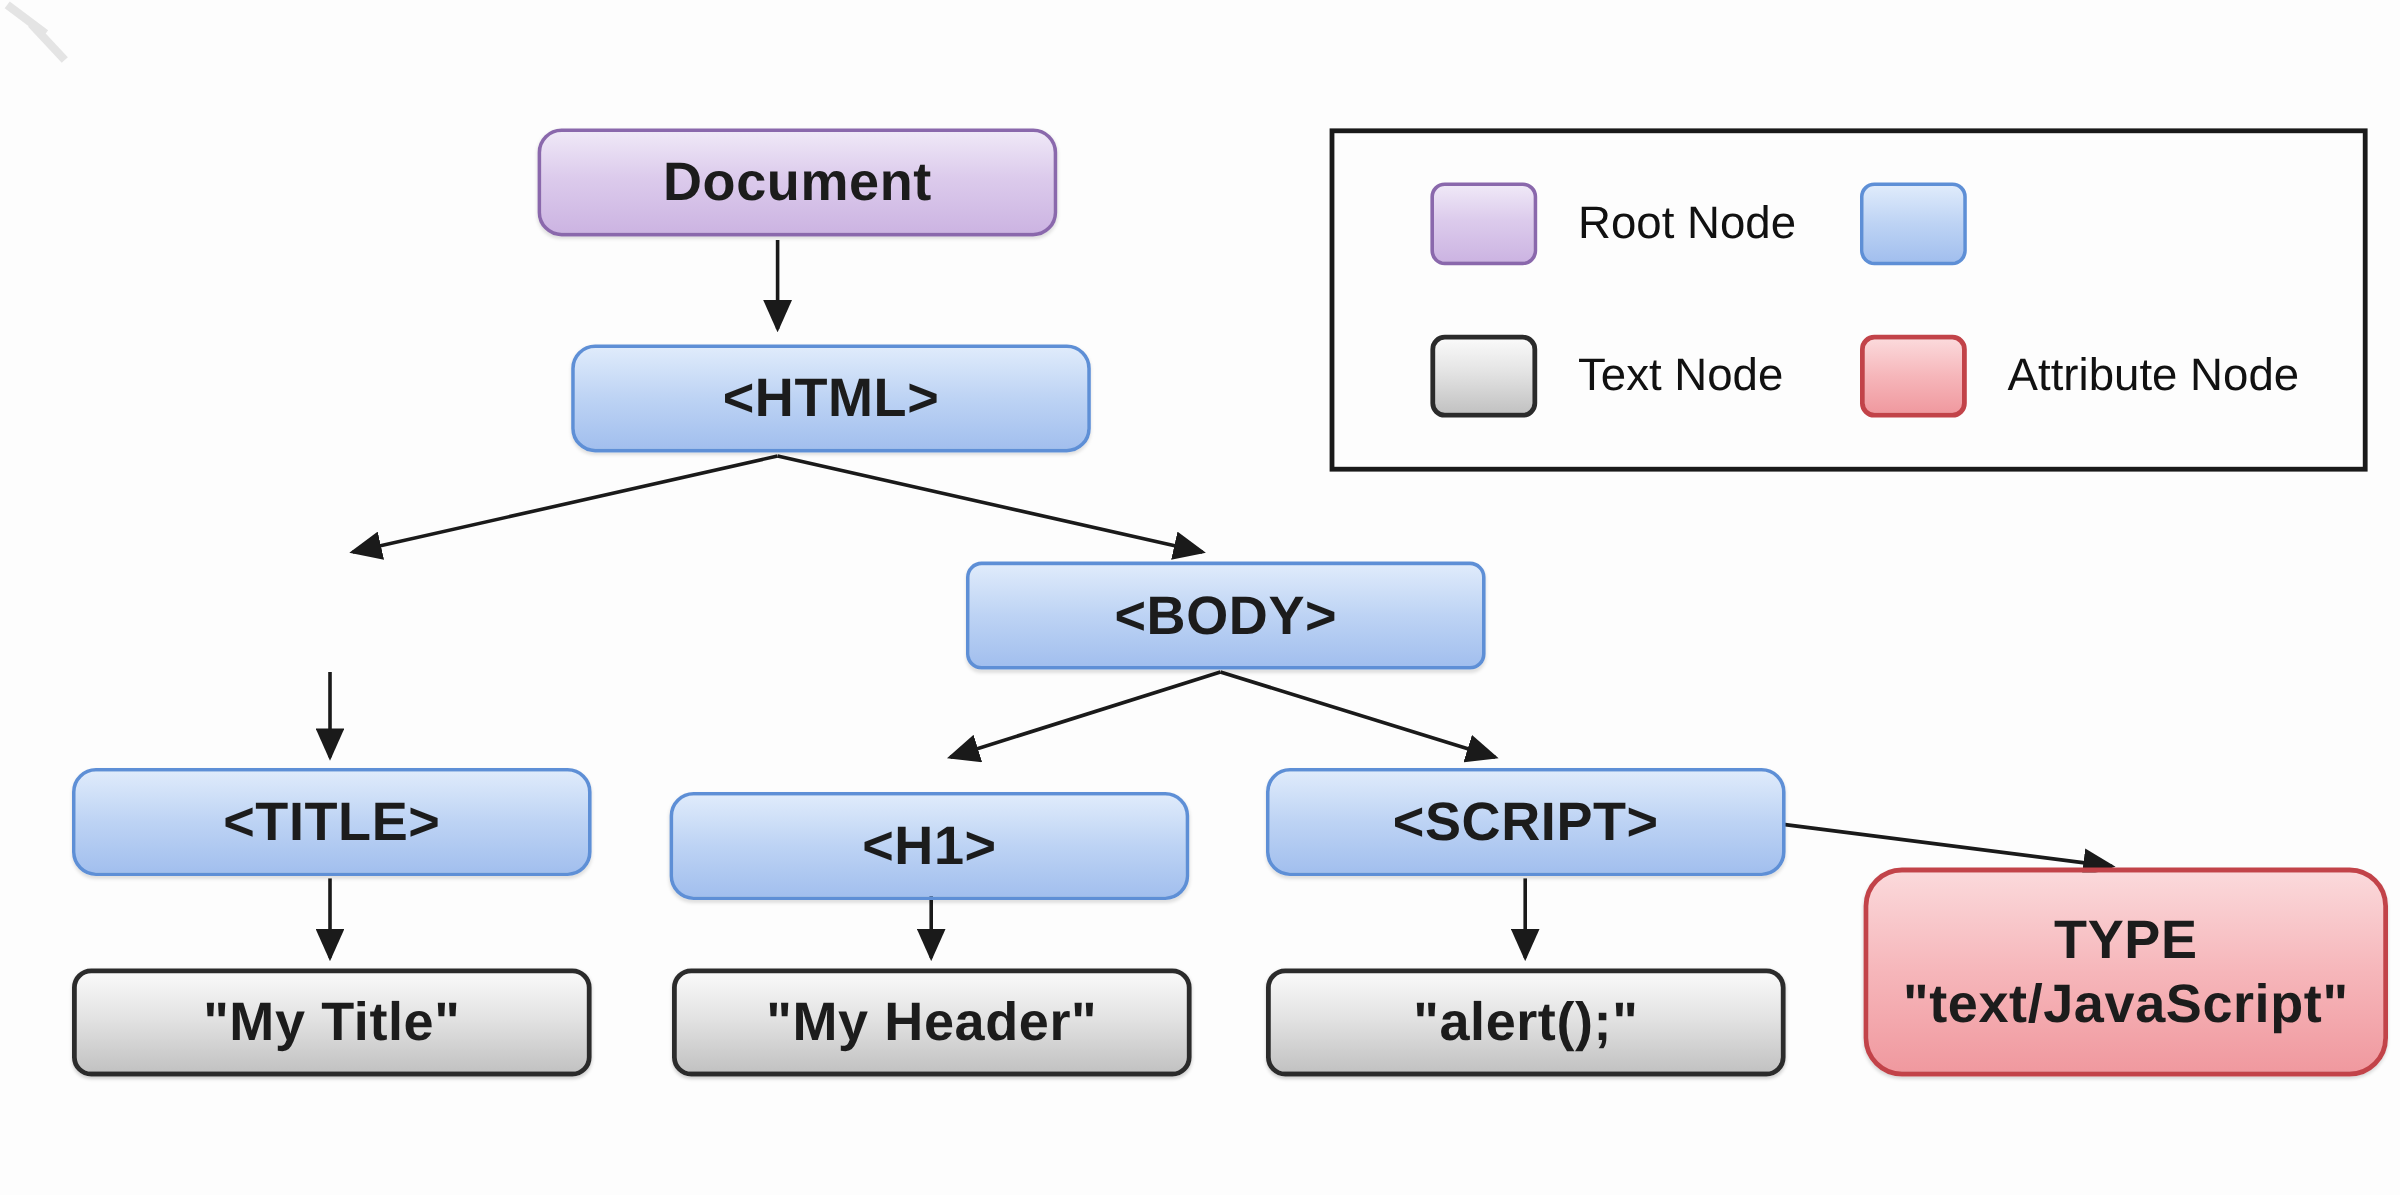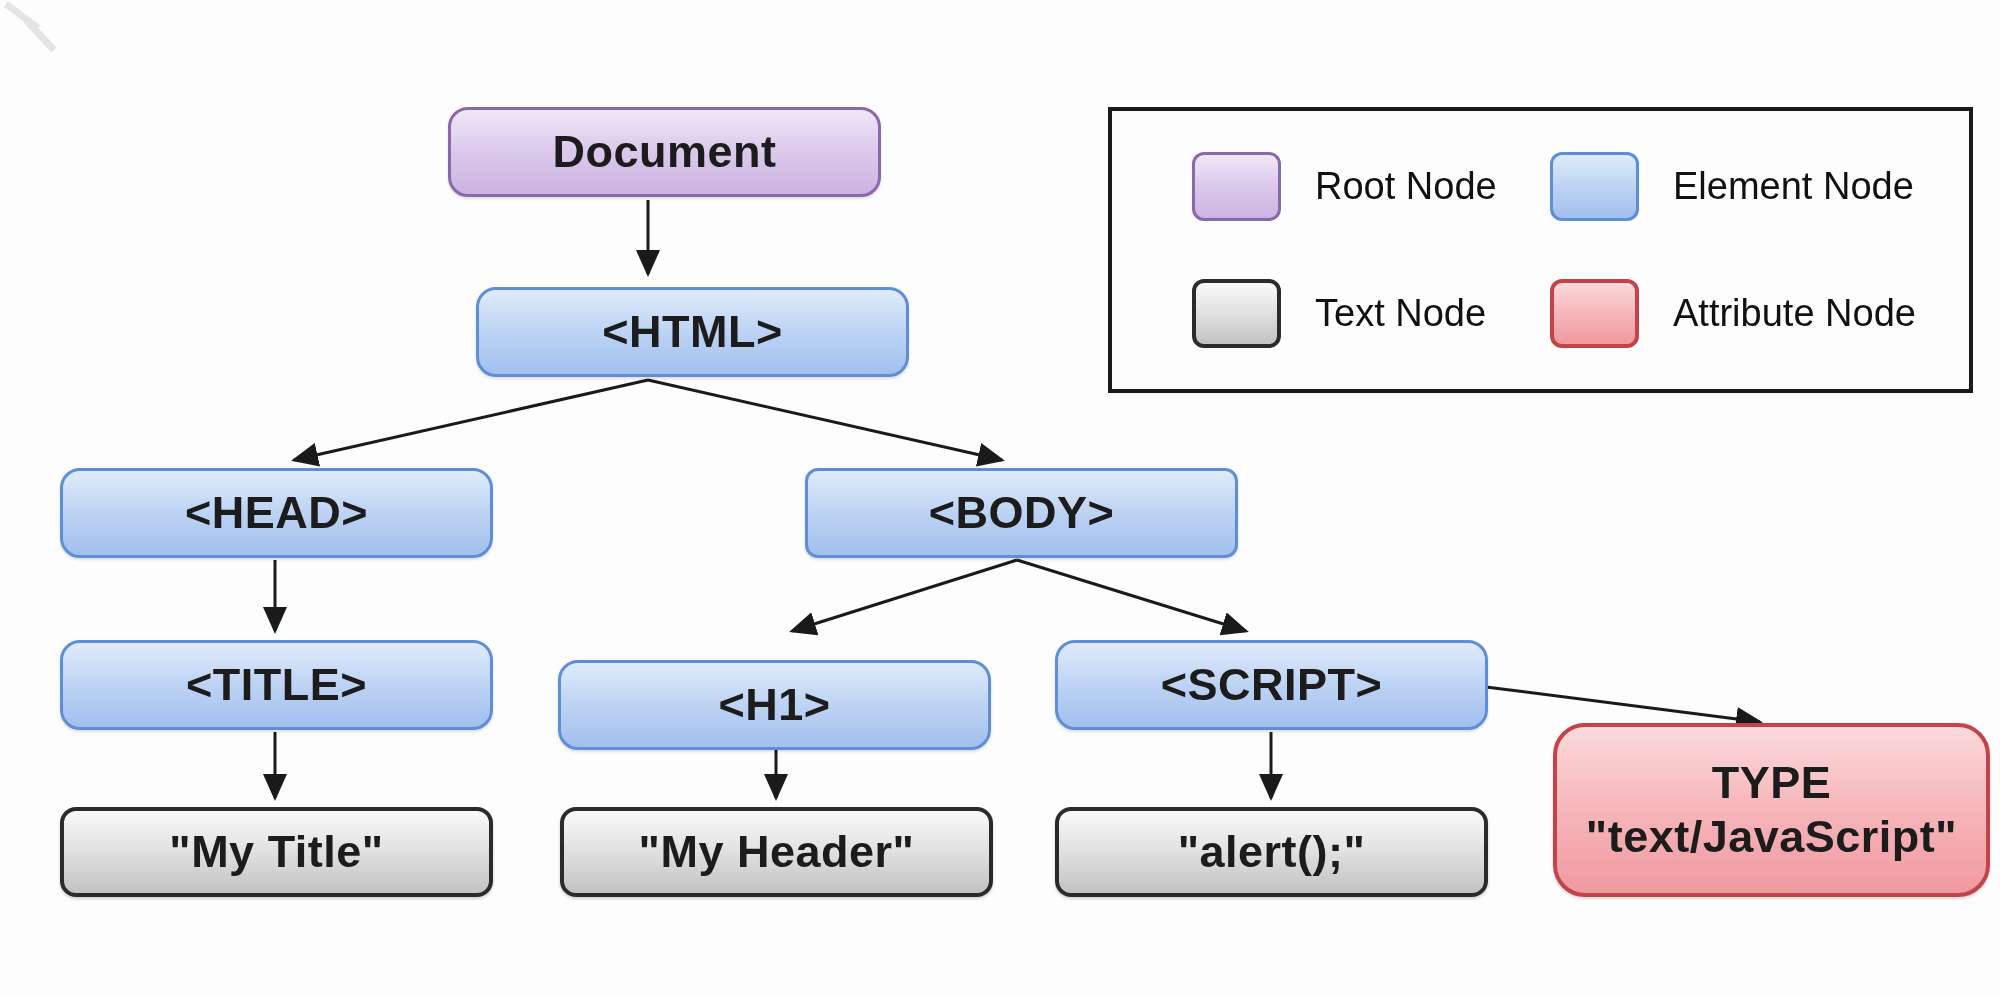--- a/index.html
+++ b/index.html
@@ -152,23 +152,20 @@
   </svg>
 
   <div class="node root" id="node-document">
     <span>Document</span>
   </div>
 
   <div class="node element" id="node-html">
     <span>&lt;HTML&gt;</span>
   </div>
 
-  <div class="node element" id="node-head">
-    <span>&lt;HEAD&gt;</span>
-  </div>
 
   <div class="node element" id="node-body">
     <span>&lt;BODY&gt;</span>
   </div>
 
   <div class="node element" id="node-title">
     <span>&lt;TITLE&gt;</span>
   </div>
 
   <div class="node element" id="node-h1">
@@ -196,21 +193,20 @@
     <span>"text/JavaScript"</span>
   </div>
 
   <div class="legend">
     <div class="legend-item">
       <span class="swatch root"></span>
       <span class="legend-label">Root Node</span>
     </div>
     <div class="legend-item">
       <span class="swatch element"></span>
-      <span class="legend-label">Element Node</span>
     </div>
     <div class="legend-item">
       <span class="swatch textnode"></span>
       <span class="legend-label">Text Node</span>
     </div>
     <div class="legend-item">
       <span class="swatch attribute"></span>
       <span class="legend-label">Attribute Node</span>
     </div>
   </div>

